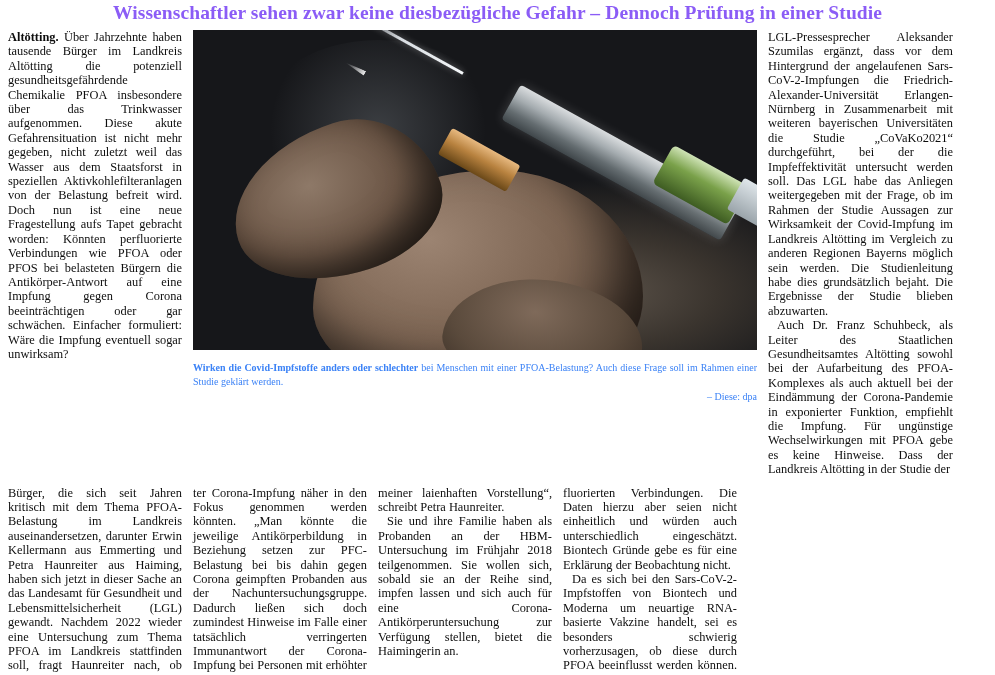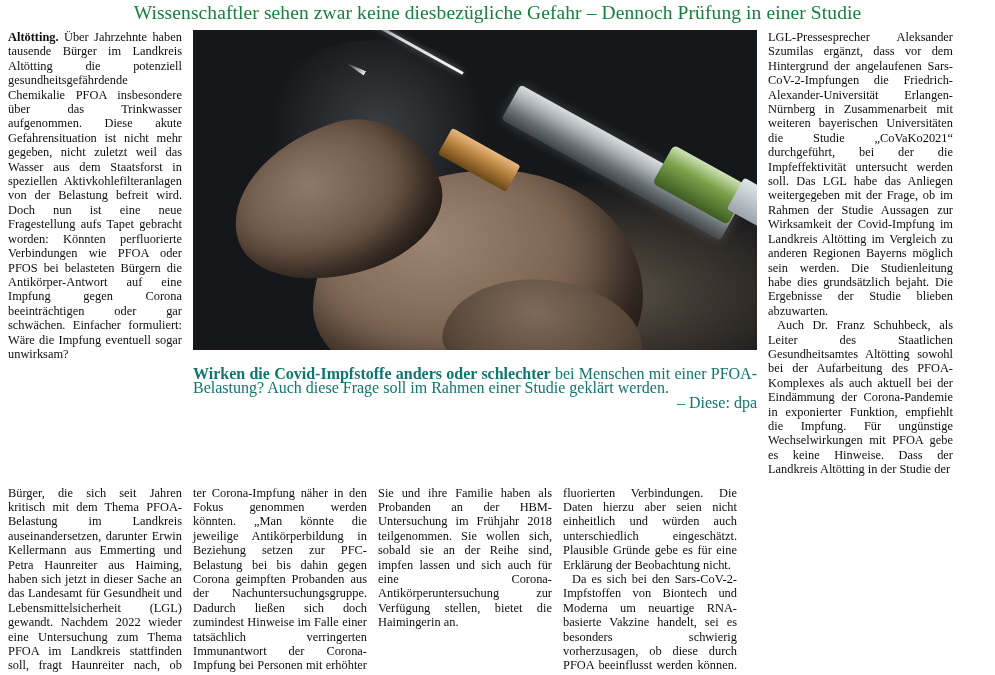--- a/index.html
+++ b/index.html
@@ -19,22 +19,22 @@
     width: 995px;
     height: 675px;
     box-sizing: border-box;
     padding: 0 8px;
   }
   .headline {
     font-family: "Liberation Serif", serif;
     font-size: 19.5px;
     line-height: 22px;
     text-align: center;
-    font-weight: 400;
-    color: #15803d;
+    font-weight: 700;
+    color: #8b5cf6;
     padding: 2px 0 6px 0;
     letter-spacing: 0.1px;
   }
   .grid {
     display: flex;
     gap: 0px;
     align-items: flex-start;
   }
   .col {
     width: 185px;
@@ -185,24 +185,24 @@
     position: absolute;
     left: 60px;
     top: 10px;
     width: 250px;
     height: 180px;
     border-radius: 50%;
     background: radial-gradient(circle, rgba(210,220,228,.20) 0%, rgba(0,0,0,0) 70%);
   }
   .caption {
     font-family: "Liberation Serif", serif;
-    font-size: 16px;
+    font-size: 10px;
     line-height: 14.2px;
-    color: #0f766e;
-    padding-top: 17px;
+    color: #3b82f6;
+    padding-top: 11px;
     text-align: justify;
   }
   .caption .cap-bold { font-weight: bold; }
   .caption .credit {
     display: block;
     text-align: right;
     margin-top: 1px;
   }
   .lower-grid {
     display: flex;
@@ -263,28 +263,29 @@
     </div>
 
     <div class="col">
       <div class="body-text">
         <p>ter Corona-Impfung näher in den Fokus genommen werden könnten. „Man könnte die jeweilige Antikörperbildung in Beziehung setzen zur PFC-Belastung bei bis dahin gegen Corona geimpften Probanden aus der Nachuntersuchungsgruppe. Dadurch ließen sich doch zumindest Hinweise im Falle einer tatsächlich verringerten Immunantwort der Corona-Impfung bei Personen mit erhöhter PFOA-Belastung ableiten, wenn man einen Vergleich zu einer neutralen Personengruppe ohne die in unserem Landkreisgebiet gegebene</p>
       </div>
     </div>
 
     <div class="col">
       <div class="body-text">
+        <p>meiner laienhaften Vorstellung“, schreibt Petra Haunreiter.</p>
         <p>Sie und ihre Familie haben als Probanden an der HBM-Untersuchung im Frühjahr 2018 teilgenommen. Sie wollen sich, sobald sie an der Reihe sind, impfen lassen und sich auch für eine Corona-Antikörperuntersuchung zur Verfügung stellen, bietet die Haimingerin an.</p>
 
       </div>
     </div>
 
     <div class="col">
       <div class="body-text">
-        <p>fluorierten Verbindungen. Die Daten hierzu aber seien nicht einheitlich und würden auch unterschiedlich eingeschätzt. Plausible Gründe gebe es für eine Erklärung der Beobachtung nicht.</p>
+        <p>fluorierten Verbindungen. Die Daten hierzu aber seien nicht einheitlich und würden auch unterschiedlich eingeschätzt. Biontech Gründe gebe es für eine Erklärung der Beobachtung nicht.</p>
         <p>Da es sich bei den Sars-CoV-2-Impfstoffen von Biontech und Moderna um neuartige RNA-basierte Vakzine handelt, sei es besonders schwierig vorherzusagen, ob diese durch PFOA beeinflusst werden können. Da aber nach wissenschaftlicher Erkenntnis beim Menschen keine gestiegene Infektionsanfälligkeit wegen per-</p>
       </div>
     </div>
 
     <div class="col last"></div>
 
   </div>
 
 </div>
 

